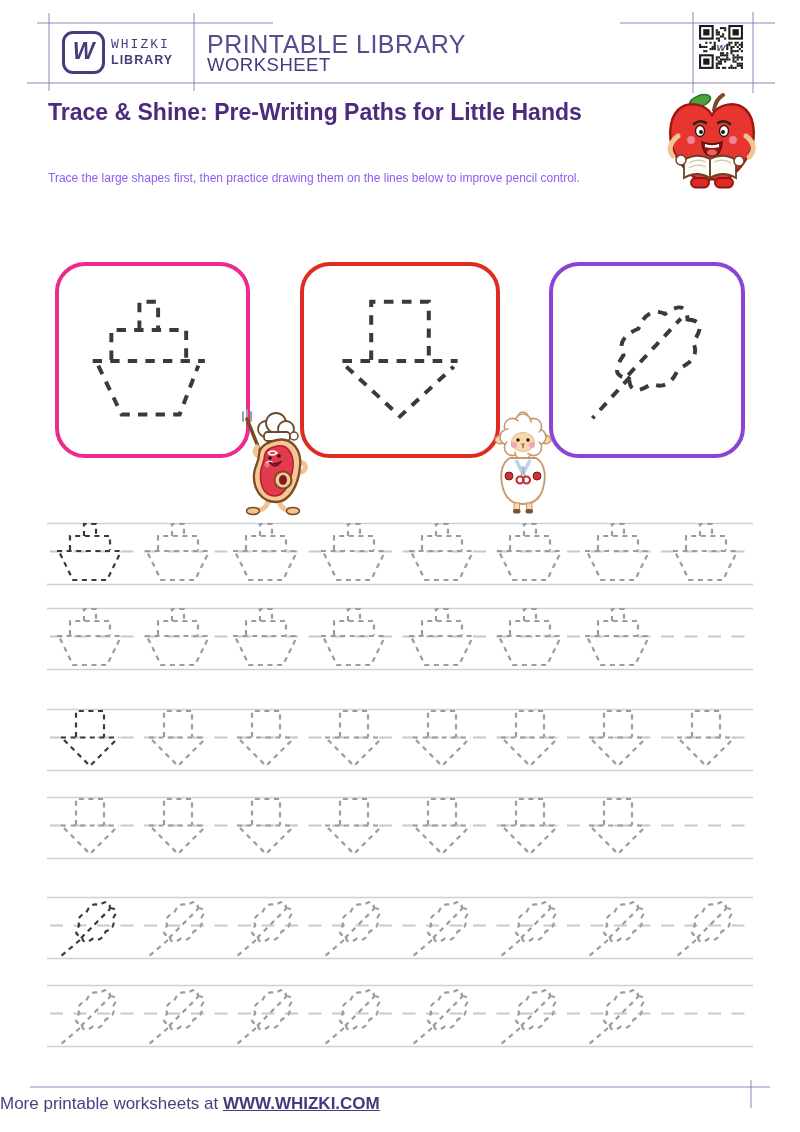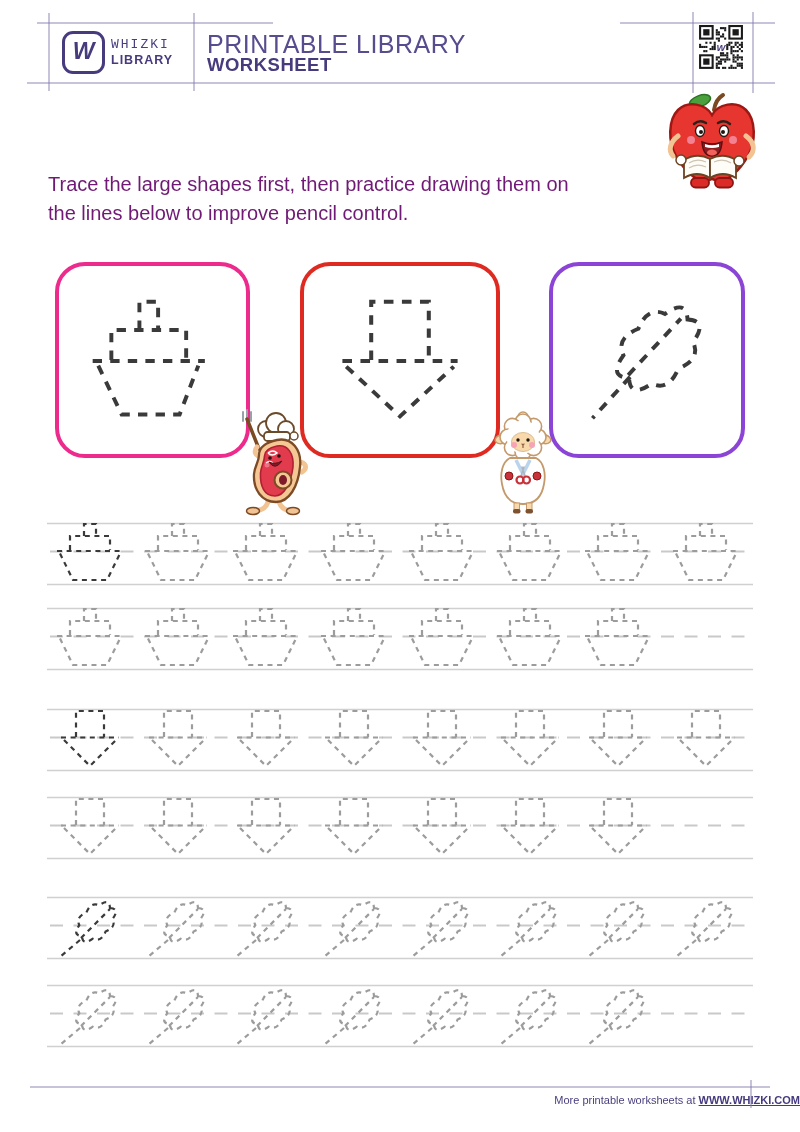--- a/index.html
+++ b/index.html
@@ -5,35 +5,35 @@
   html,body{margin:0;padding:0;background:#fff;}
   .page{position:relative;width:800px;height:1132px;background:#ffffff;overflow:hidden;
         font-family:"Liberation Sans",sans-serif;}
   
   .logo-badge{position:absolute;left:62px;top:31px;width:37px;height:37px;border:3px solid #473a7d;
               border-radius:11px;display:flex;align-items:center;justify-content:center;background:#fff;}
   .logo-w{font-weight:bold;font-style:italic;font-size:23px;color:#473a7d;transform:translateY(-1px);}
   .brand-name{position:absolute;left:111px;top:37px;font-size:13px;letter-spacing:2px;color:#4b3d80;font-family:Liberation Mono, monospace;}
   .brand-sub{position:absolute;left:111px;top:53px;font-size:12.5px;font-weight:bold;letter-spacing:1px;color:#473a7d;}
   .lib1{position:absolute;left:207px;top:30px;font-size:25px;color:#564c8e;letter-spacing:0.5px;}
-  .lib2{position:absolute;left:207px;top:54px;font-size:18.5px;font-weight:bold;letter-spacing:0.5px;color:#473a7d;}
+  .lib2{position:absolute;left:207px;top:54px;font-size:18.5px;font-weight:normal;letter-spacing:0.5px;color:#473a7d;}
   .qr-box{position:absolute;left:699px;top:25px;width:44px;height:46px;}
   
   .page-title{position:absolute;left:48px;top:96px;width:575px;margin:0;font-size:23px;font-weight:bold;
               color:#4c2b7f;line-height:1.4;}
-  .instructions{position:absolute;left:48px;top:170px;width:545px;margin:0;font-size:20px;color:#701a75;line-height:1.45;}
+  .instructions{position:absolute;left:48px;top:170px;width:545px;margin:0;font-size:12px;color:#8b5cf6;line-height:1.45;}
   
   .shape-box{position:absolute;box-sizing:border-box;border:4px solid #000;border-radius:30px;background:#fff;}
   .shape-box svg{display:block;width:100%;height:100%;}
   
   .char{position:absolute;z-index:5;}
   
   #rows svg{position:absolute;}
   
-  .footer-text{position:absolute;left:0;top:1094px;width:800px;text-align:right;font-size:11px;color:#4a3f7e;margin:0;}
+  .footer-text{position:absolute;left:0;top:1094px;width:800px;text-align:left;font-size:17px;color:#4a3f7e;margin:0;}
   .footer-link{font-weight:bold;text-decoration:underline;color:#453a7d;}
   .marks{position:absolute;left:0;top:0;pointer-events:none;z-index:8;}
 </style>
 </head>
 <body>
 
 <div class="page">
 
   <svg class="marks" width="800" height="1132" viewBox="0 0 800 1132">
     <path d="M49,13 V91 M194,13 V91 M693,12 V93 M753,12 V93 M37,23 H273 M620,23 H775 M27,83 H775 M30,1087 H770 M751,1080 V1108" stroke="#837bb0" stroke-width="1" fill="none" opacity="0.9"></path>
@@ -189,20 +189,21 @@
       <path d="M20,70 Q33,62 46,69 L46,88 Q33,80 20,88 Z" fill="#fffdf8" stroke="#6b4322" stroke-width="1.8"></path>
       <path d="M46,69 Q59,62 72,70 L72,88 Q59,80 46,88 Z" fill="#fffdf8" stroke="#6b4322" stroke-width="1.8"></path>
       <path d="M25,73 Q33,68 42,72 M25,78 Q33,73 42,77 M50,72 Q59,68 67,73" stroke="#cfc4b2" stroke-width="1.2" fill="none"></path>
       <circle cx="17" cy="70" r="5" fill="#fff" stroke="#6b4322" stroke-width="1.5"></circle>
       <circle cx="75" cy="71" r="5" fill="#fff" stroke="#6b4322" stroke-width="1.5"></circle>
       <rect x="27" y="88" width="18" height="9.5" rx="4.5" fill="#dc2b26" stroke="#8e1512" stroke-width="1.8"></rect>
       <rect x="51" y="88" width="18" height="9.5" rx="4.5" fill="#dc2b26" stroke="#8e1512" stroke-width="1.8"></rect>
     </svg>
   </div>
 
+  <h1 class="page-title">Trace &amp; Shine: Pre-Writing Paths for Little Hands</h1>
   <p class="instructions">Trace the large shapes first, then practice drawing them on the lines below to improve pencil control.</p>
 
   <div id="boxes">
       <div class="shape-box" style="left:55px;top:262px;width:195px;height:196px;border-color:#ec2b8d;">
        <svg viewBox="0 0 100 100" preserveAspectRatio="none">
     <path d="M43,34 V19 H53 V34" fill="none" stroke="#3a3a3a" stroke-width="2.1" stroke-dasharray="5 4.4"></path>
     <path d="M28,50 V34 H68 V50" fill="none" stroke="#3a3a3a" stroke-width="2.1" stroke-dasharray="5 4.4"></path>
     <path d="M18,50.5 H78" fill="none" stroke="#3a3a3a" stroke-width="2.1" stroke-dasharray="5 4.4"></path>
     <path d="M21,53 L33.5,79 H64.5 L74.5,53" fill="none" stroke="#3a3a3a" stroke-width="2.1" stroke-dasharray="5 4.4"></path>
         </svg>

